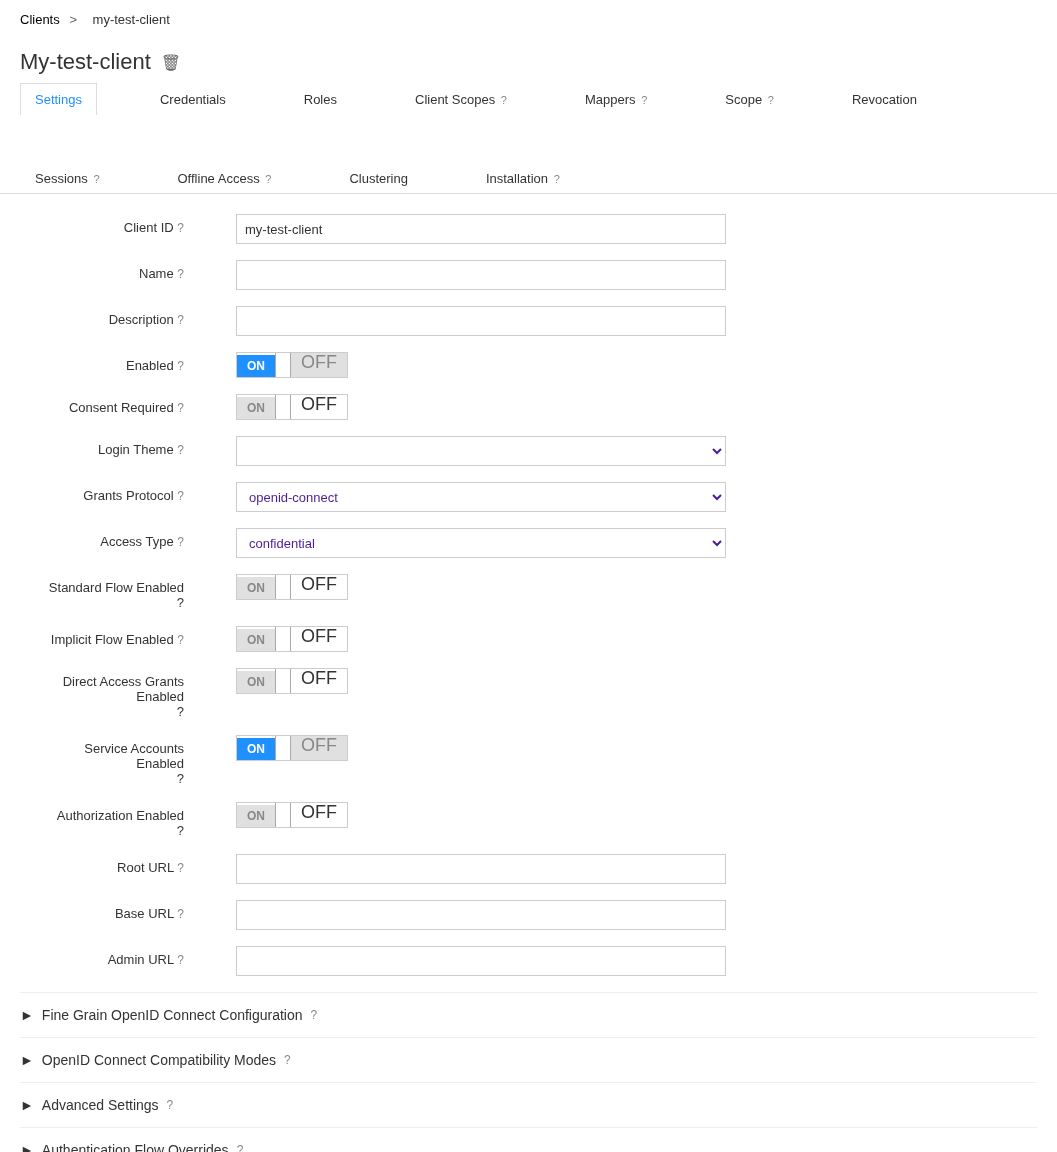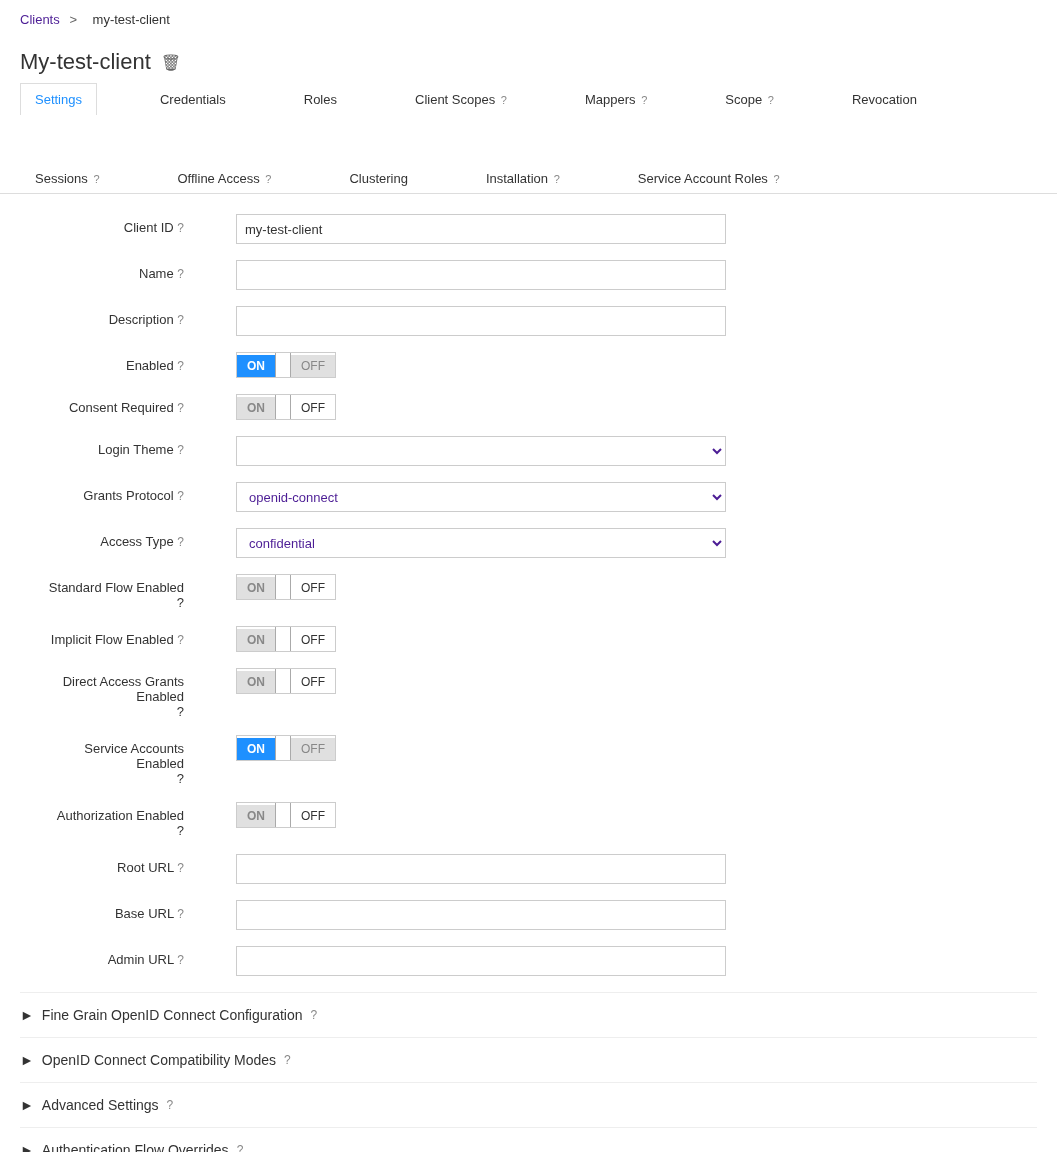--- a/index.html
+++ b/index.html
@@ -1,19 +1,19 @@
 <!DOCTYPE html>
 <html><head>
   <meta charset="utf-8">
   <style>
     * { box-sizing: border-box; margin: 0; padding: 0; }
     body { font-family: Arial, sans-serif; font-size: 13px; color: #333; background: #fff; }
 
     .breadcrumb { padding: 12px 20px; font-size: 13px; }
-    .breadcrumb a { color: #4c1d95; text-decoration: none; }
+    .breadcrumb a { color: #000000; text-decoration: none; }
     .breadcrumb span { color: #666; margin: 0 6px; }
     .breadcrumb .current { color: #333; }
 
     .page-title { display: flex; align-items: center; gap: 10px; padding: 10px 20px 0; }
     .page-title h1 { font-size: 22px; font-weight: normal; }
     .delete-icon { cursor: pointer; color: #666; font-size: 16px; }
 
     .tabs { display: flex; flex-wrap: wrap; border-bottom: 1px solid #ddd; padding: 0 20px; margin-top: 8px; gap: 48px; }
     .tab { padding: 8px 14px; cursor: pointer; font-size: 13px; color: #333; text-decoration: none; border: 1px solid transparent; border-bottom: none; margin-bottom: -1px; }
     .tab.active { color: #1e90ff; border-color: #ddd; border-bottom-color: #fff; background: #fff; }
@@ -24,21 +24,21 @@
     .form-row { display: flex; align-items: flex-start; margin-bottom: 16px; gap: 36px; }
     .form-label { width: 180px; text-align: right; padding-right: 16px; padding-top: 6px; font-size: 13px; color: #333; flex-shrink: 0; }
     .form-label .help-icon { color: #888; font-size: 12px; cursor: help; }
     .form-control { flex: 1; max-width: 490px; }
     .form-control input[type="text"] { width: 100%; padding: 5px 8px; border: 1px solid #ccc; font-size: 13px; color: #333; height: 30px; }
     .form-control select { width: 100%; padding: 5px 8px; border: 1px solid #ccc; font-size: 13px; color: #4c1d95; height: 30px; background: #fff; cursor: pointer; }
 
     
     .toggle { display: inline-flex; align-items: flex-end; cursor: pointer; border: 1px solid #ccc; height: 26px; overflow: hidden; }
     .toggle-on { background: #1e90ff; color: #fff; padding: 4px 10px; font-size: 12px; font-weight: bold; }
-    .toggle-off { background: #fff; color: #333; padding: 4px 10px; font-size: 12px; }
+    .toggle-off { background: #fff; color: #333; padding: 4px 10px; font-size: 18px; }
     .toggle-slider { width: 16px; background: #fff; height: 100%; border-left: 1px solid #ccc; border-right: 1px solid #ccc; }
     .toggle.state-on .toggle-on { background: #1e90ff; color: #fff; }
     .toggle.state-on .toggle-slider { border-left: 1px solid #aaa; border-right: 1px solid #aaa; }
     .toggle.state-on .toggle-off { background: #e0e0e0; color: #888; }
     .toggle.state-off .toggle-on { background: #e0e0e0; color: #888; }
     .toggle.state-off .toggle-slider { border-left: 1px solid #aaa; border-right: 1px solid #aaa; }
     .toggle.state-off .toggle-off { background: #fff; color: #333; }
 
     .multi-line-label { display: flex; flex-direction: column; align-items: flex-end; padding-right: 16px; padding-top: 6px; width: 180px; flex-shrink: 0; font-size: 13px; }
 
@@ -69,21 +69,20 @@
   <a class="tab">Credentials</a>
   <a class="tab">Roles</a>
   <a class="tab">Client Scopes <span class="tab-help">?</span></a>
   <a class="tab">Mappers <span class="tab-help">?</span></a>
   <a class="tab">Scope <span class="tab-help">?</span></a>
   <a class="tab">Revocation</a>
   <a class="tab">Sessions <span class="tab-help">?</span></a>
   <a class="tab">Offline Access <span class="tab-help">?</span></a>
   <a class="tab">Clustering</a>
   <a class="tab">Installation <span class="tab-help">?</span></a>
-  <a class="tab">Service Account Roles <span class="tab-help">?</span></a>
 </div>
 
 <div class="content">
 
   <div class="form-row">
     <div class="form-label">
       <span>Client ID</span>
       <span class="help-icon"> ?</span>
     </div>
     <div class="form-control">

